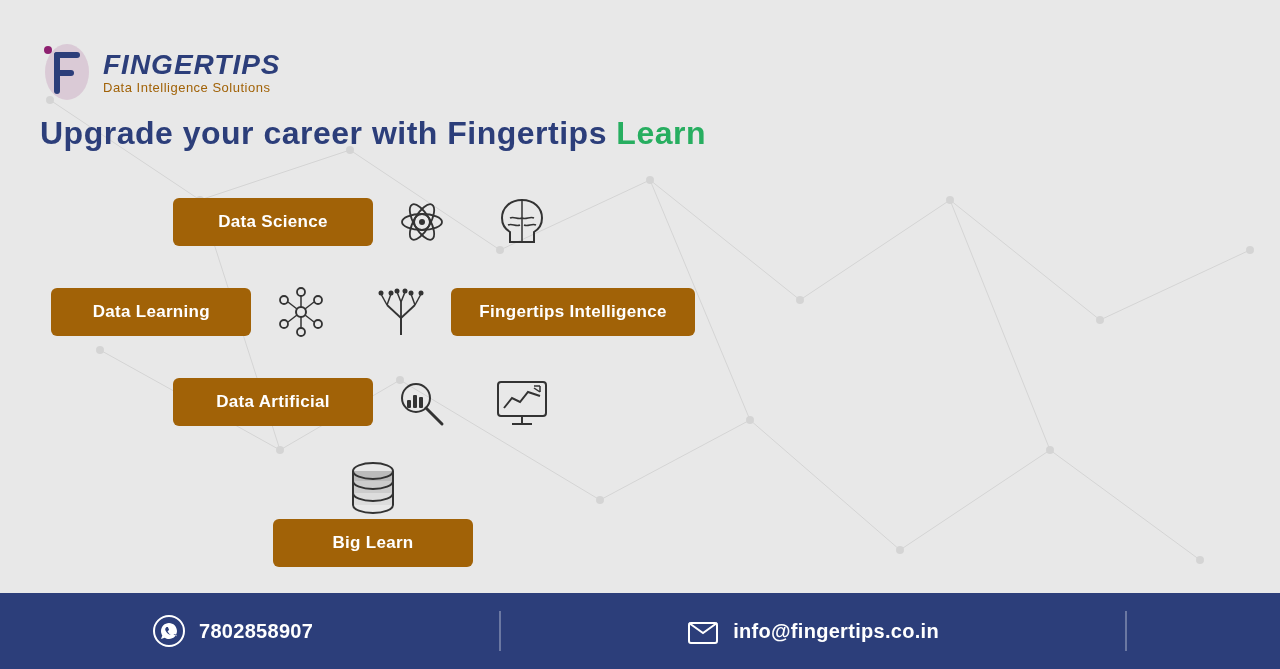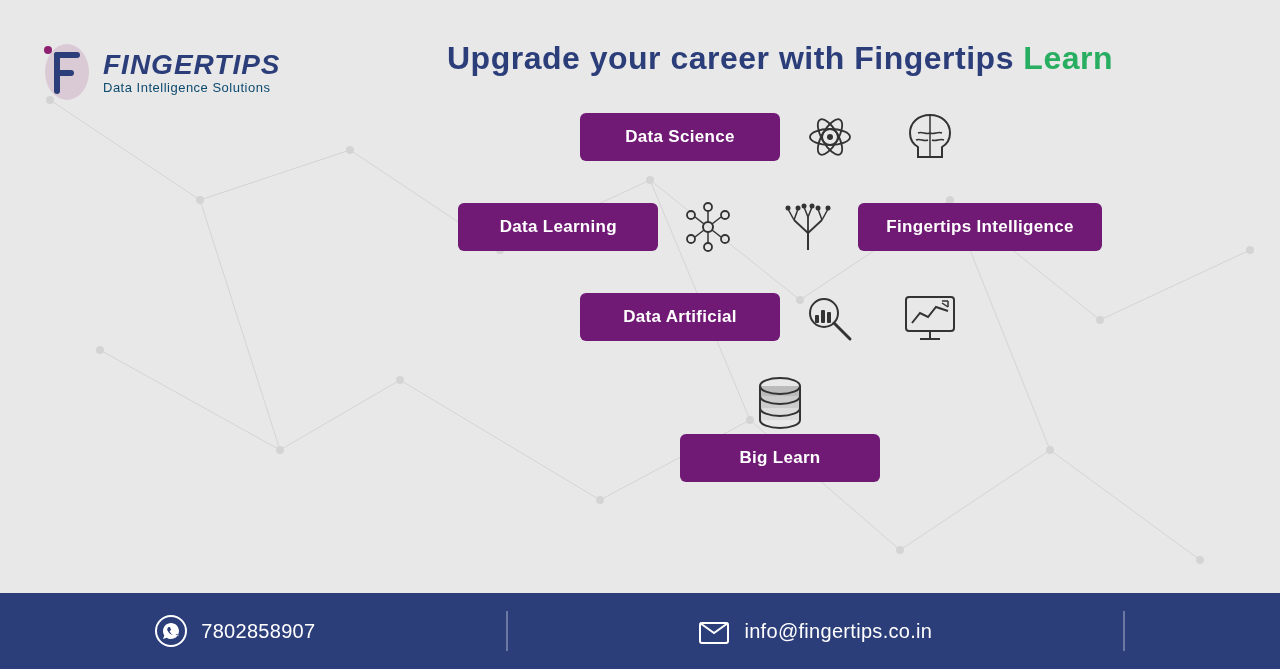--- a/index.html
+++ b/index.html
@@ -27,21 +27,21 @@
       width: 100%;
       height: 100%;
       display: flex;
       flex-direction: column;
     }
 
     
     .main-area {
       flex: 1;
       display: flex;
-      flex-direction: row;
+      flex-direction: column;
       align-items: flex-start;
       padding: 30px 40px 20px 40px;
     }
 
     
     .logo-section {
       display: flex;
       flex-direction: column;
       align-items: flex-start;
       min-width: 280px;
@@ -68,39 +68,39 @@
     .logo-fingertips {
       font-size: 28px;
       font-weight: 900;
       color: #2c3e7a;
       letter-spacing: 1px;
       font-style: italic;
     }
 
     .logo-tagline {
       font-size: 13px;
-      color: #0c4a6e;
+      color: #a16207;
       font-weight: 500;
       letter-spacing: 0.5px;
     }
 
     
     .right-content {
       flex: 1;
       display: flex;
       flex-direction: column;
       align-items: center;
       padding-top: 10px;
     }
 
     .headline {
       font-size: 32px;
       font-weight: 800;
       color: #2c3e7a;
-      margin-bottom: 20px;
+      margin-bottom: 30px;
       text-align: center;
       letter-spacing: 0.5px;
     }
 
     .headline-green {
       color: #27ae60;
     }
 
     
     .course-grid {
@@ -113,21 +113,21 @@
 
     .course-row {
       display: flex;
       align-items: center;
       justify-content: center;
       gap: 0px;
       width: 100%;
     }
 
     .course-btn {
-      background: #701a75;
+      background: #a16207;
       color: #ffffff;
       border: none;
       border-radius: 6px;
       padding: 14px 28px;
       font-size: 17px;
       font-weight: 700;
       cursor: pointer;
       min-width: 200px;
       text-align: center;
       letter-spacing: 0.3px;
@@ -176,21 +176,21 @@
     }
 
     .footer-item {
       display: flex;
       align-items: center;
       gap: 14px;
     }
 
     .footer-text {
       font-size: 20px;
-      font-weight: 400;
+      font-weight: 700;
       color: white;
       letter-spacing: 0.3px;
     }
 
     .footer-divider {
       width: 2px;
       height: 40px;
       background: rgba(255,255,255,0.3);
     }
   </style>

